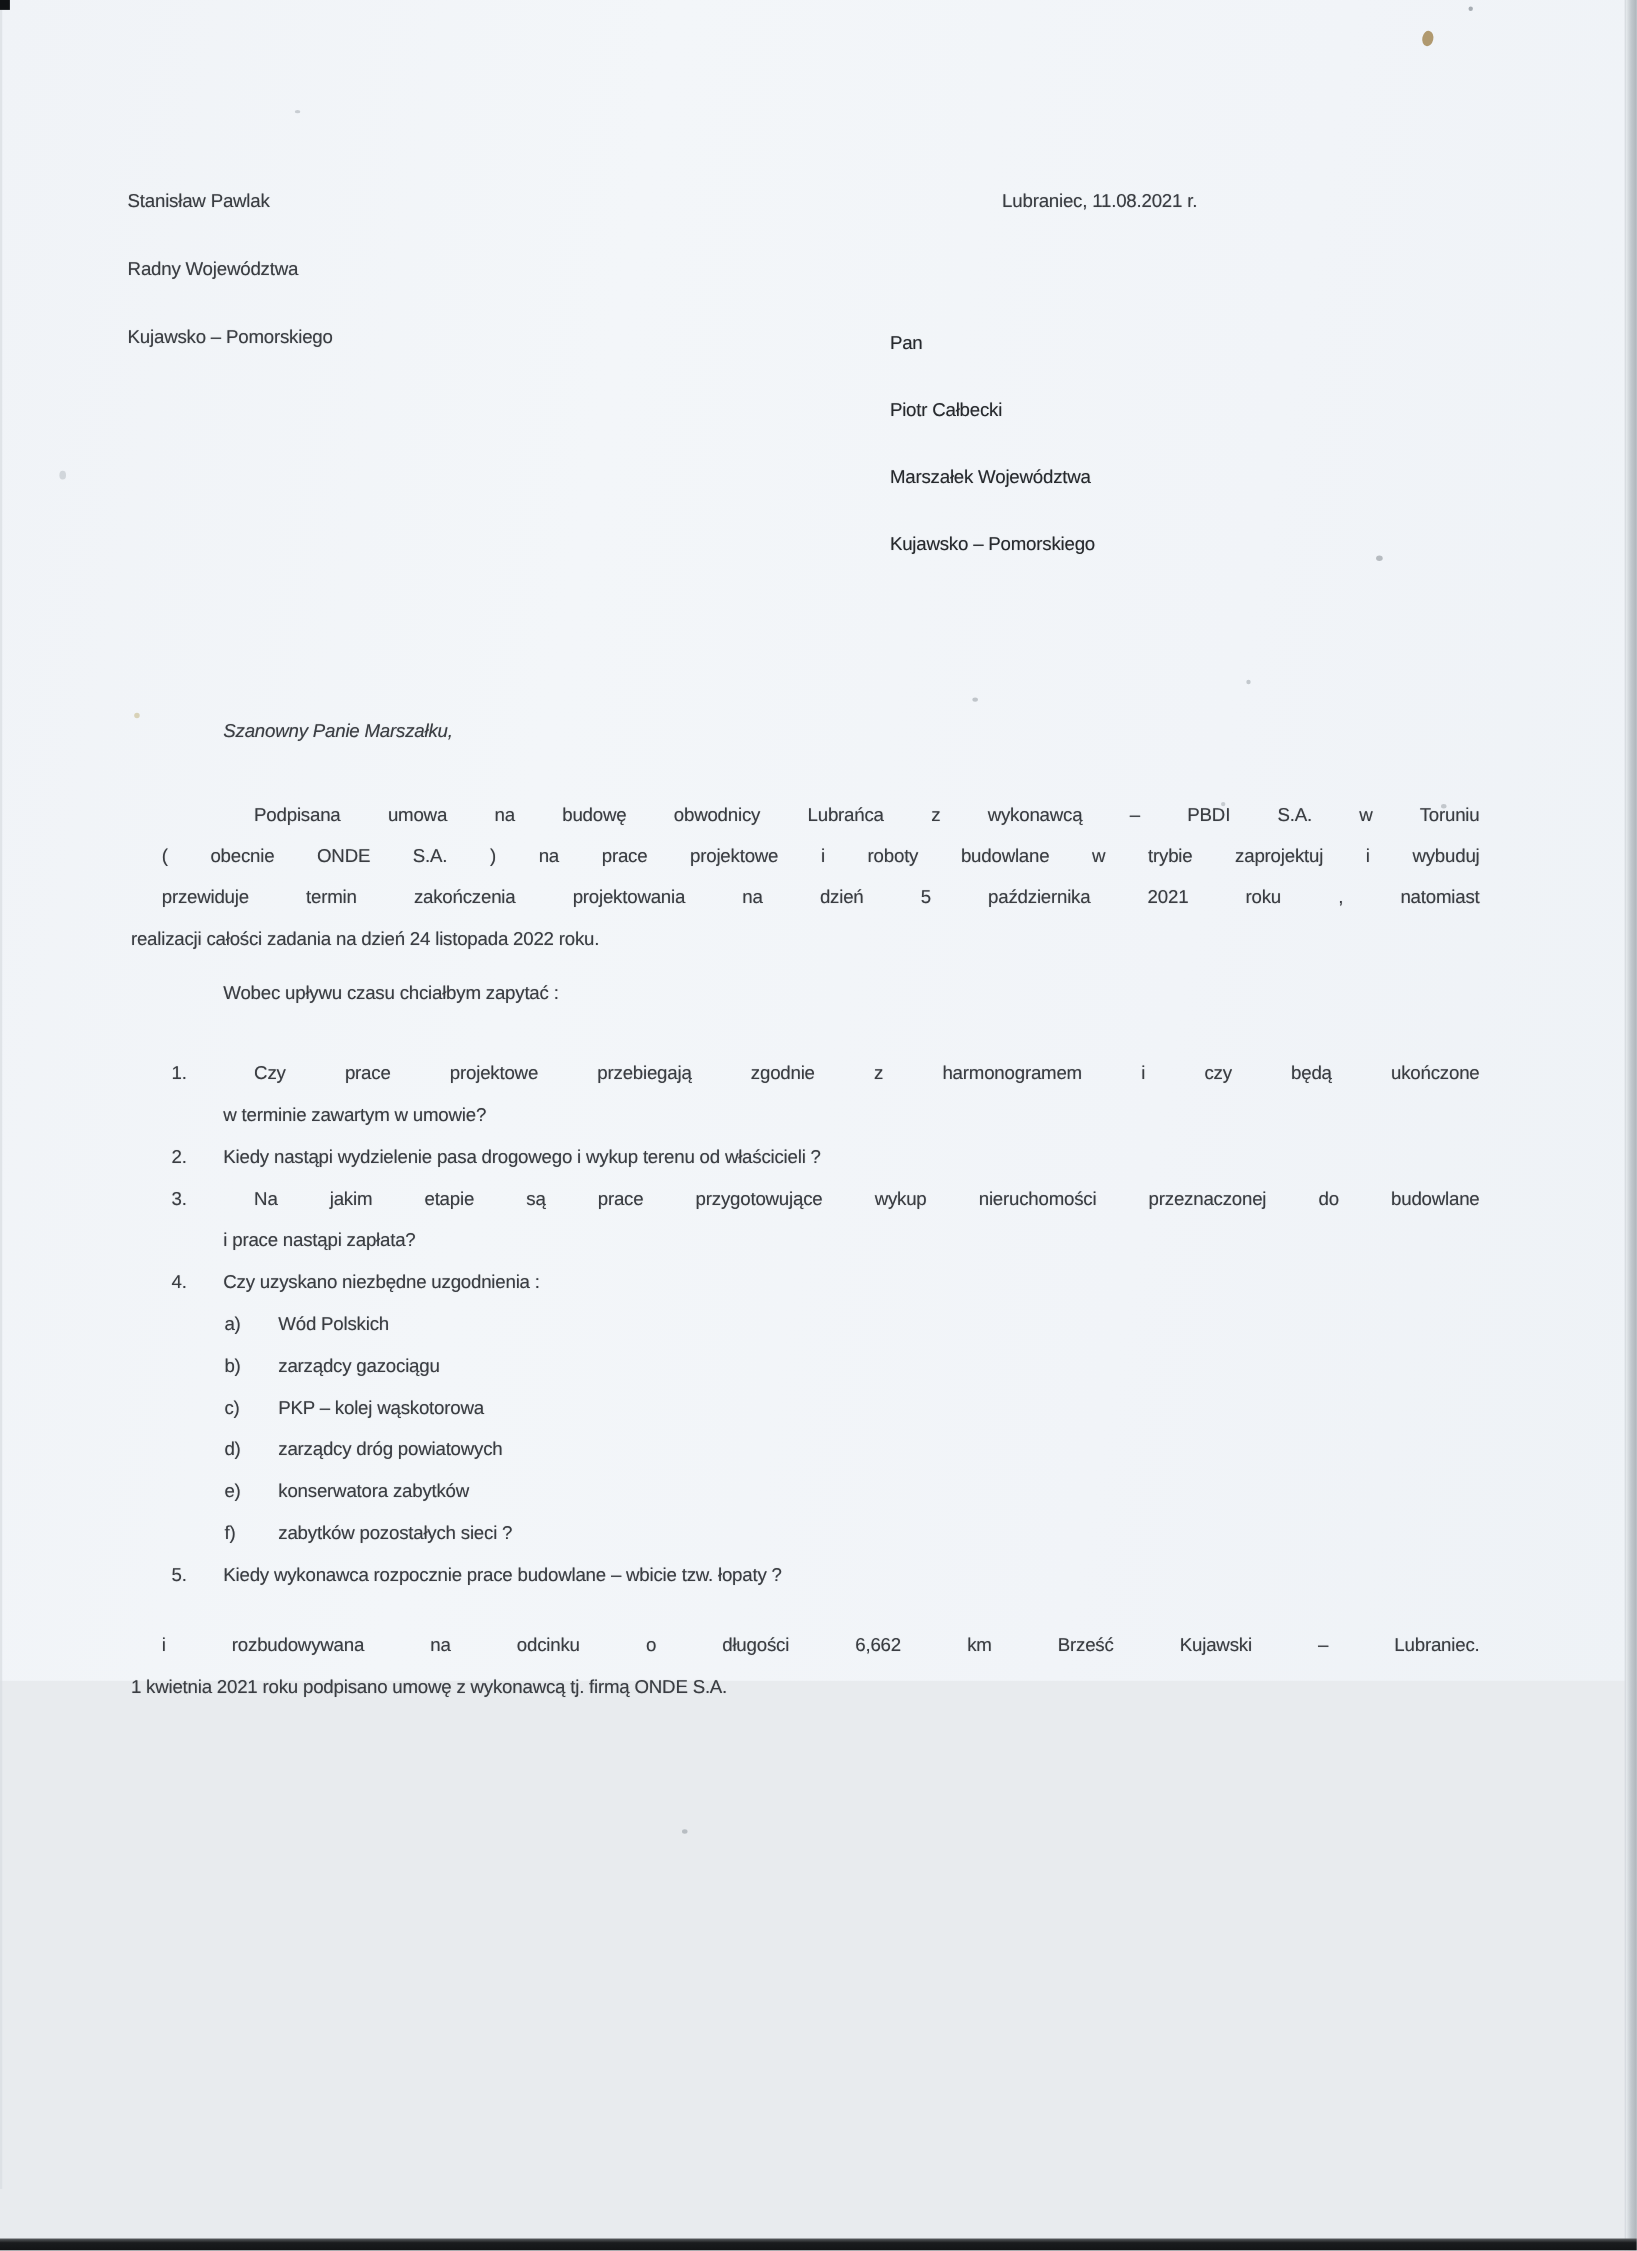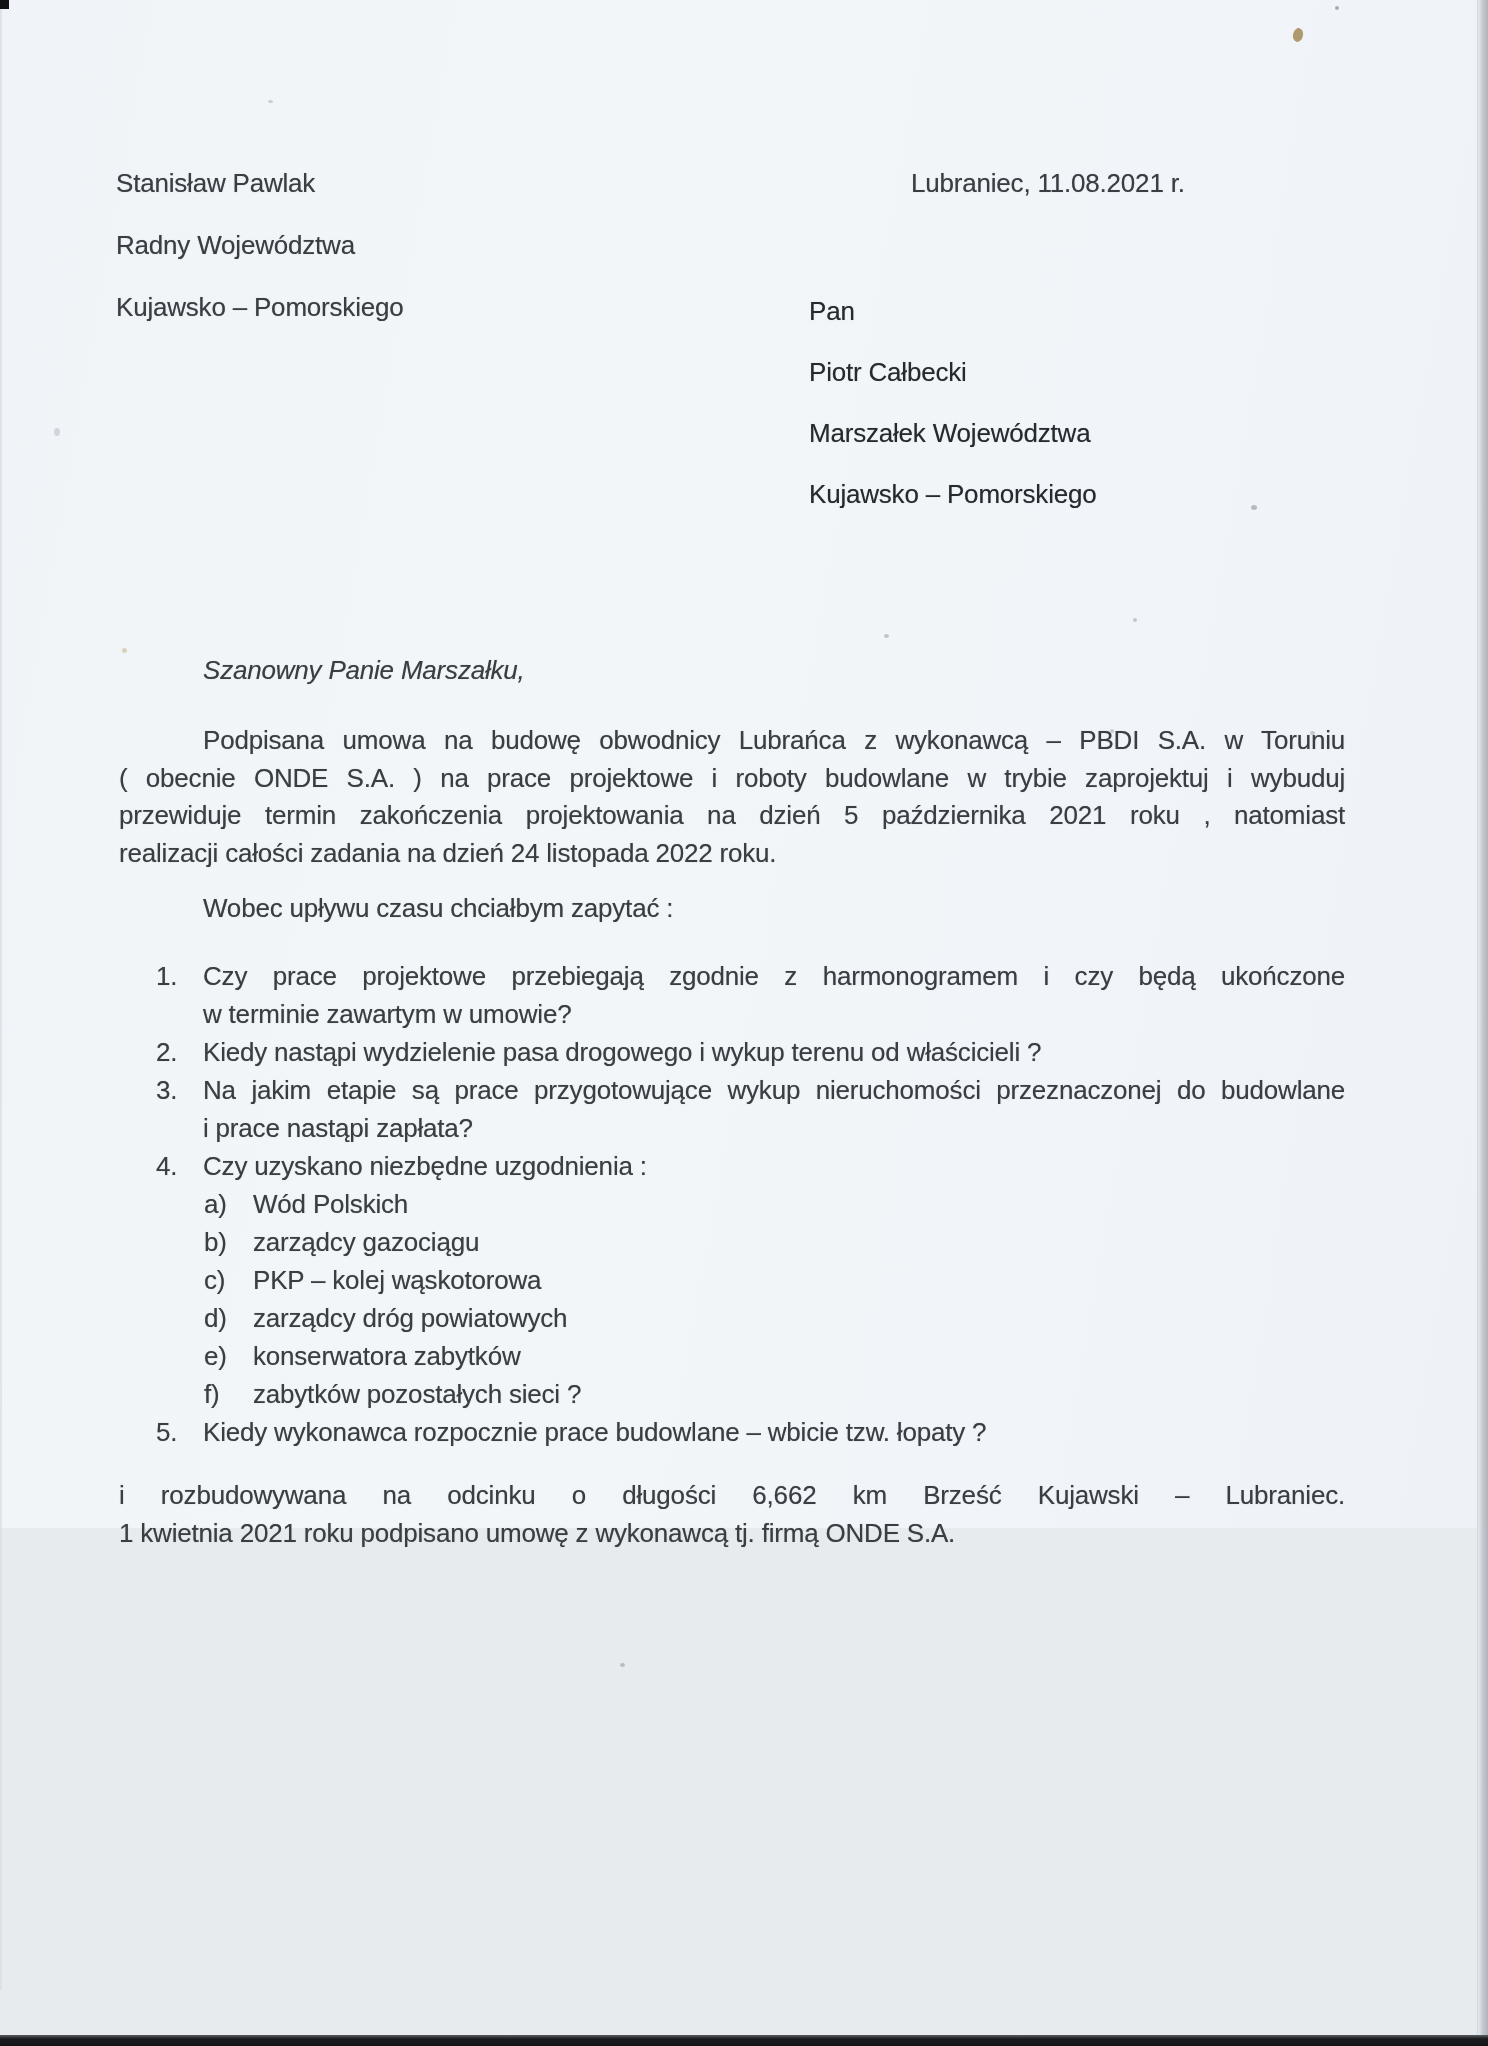--- a/index.html
+++ b/index.html
@@ -7,35 +7,35 @@
     width: 1488px; height: 2046px;
     font-family: "Liberation Sans", sans-serif;
     background: #e8ebee;
     overflow: hidden;
   }
   .page {
     position: relative;
     width: 1488px; height: 1528px;
     background: linear-gradient(100deg, #f0f3f7 0%, #f3f6f9 35%, #f1f4f8 70%, #eef2f6 100%);
     color: #3a3d42;
-    font-size: 26px;
+    font-size: 17px;
     letter-spacing: -0.2px;
     text-shadow: 0 0 0.8px rgba(45,48,53,0.45);
   }
   .abs { position: absolute; }
   .sender { left: 116px; top: 152px; line-height: 62px; }
   .date   { left: 911px; top: 152px; line-height: 62px; }
   .recipient { left: 809px; top: 281px; line-height: 61px; font-weight: normal; color: #26292d; }
   .salutation { left: 203px; top: 655px; font-style: italic; }
   .block { left: 119px; width: 1226px; }
   .intro { top: 722px; line-height: 37.5px; }
   .lead { left: 203px; top: 893px; }
   .qlist { top: 957px; line-height: 38px; }
   .closing { top: 1477px; line-height: 37.5px; }
-  .jline { text-align: justify; text-align-last: justify; }
+  .jline { text-align: justify; text-align-last: justify; margin-left: 28px; }
   .indent { padding-left: 84px; }
   .qrow { display: flex; padding-left: 37px; }
   .qnum { width: 47px; flex: 0 0 47px; }
   .qtext { flex: 1 1 auto; }
   .srow { display: flex; padding-left: 85px; }
   .snum { width: 49px; flex: 0 0 49px; }
   .stext { flex: 1 1 auto; }
   
   .corner-tl { left: 0; top: 0; width: 9px; height: 9px; background: #101214; filter: blur(0.5px); }
   .bottom-bar { left: 0; top: 2035px; width: 1488px; height: 11px;

